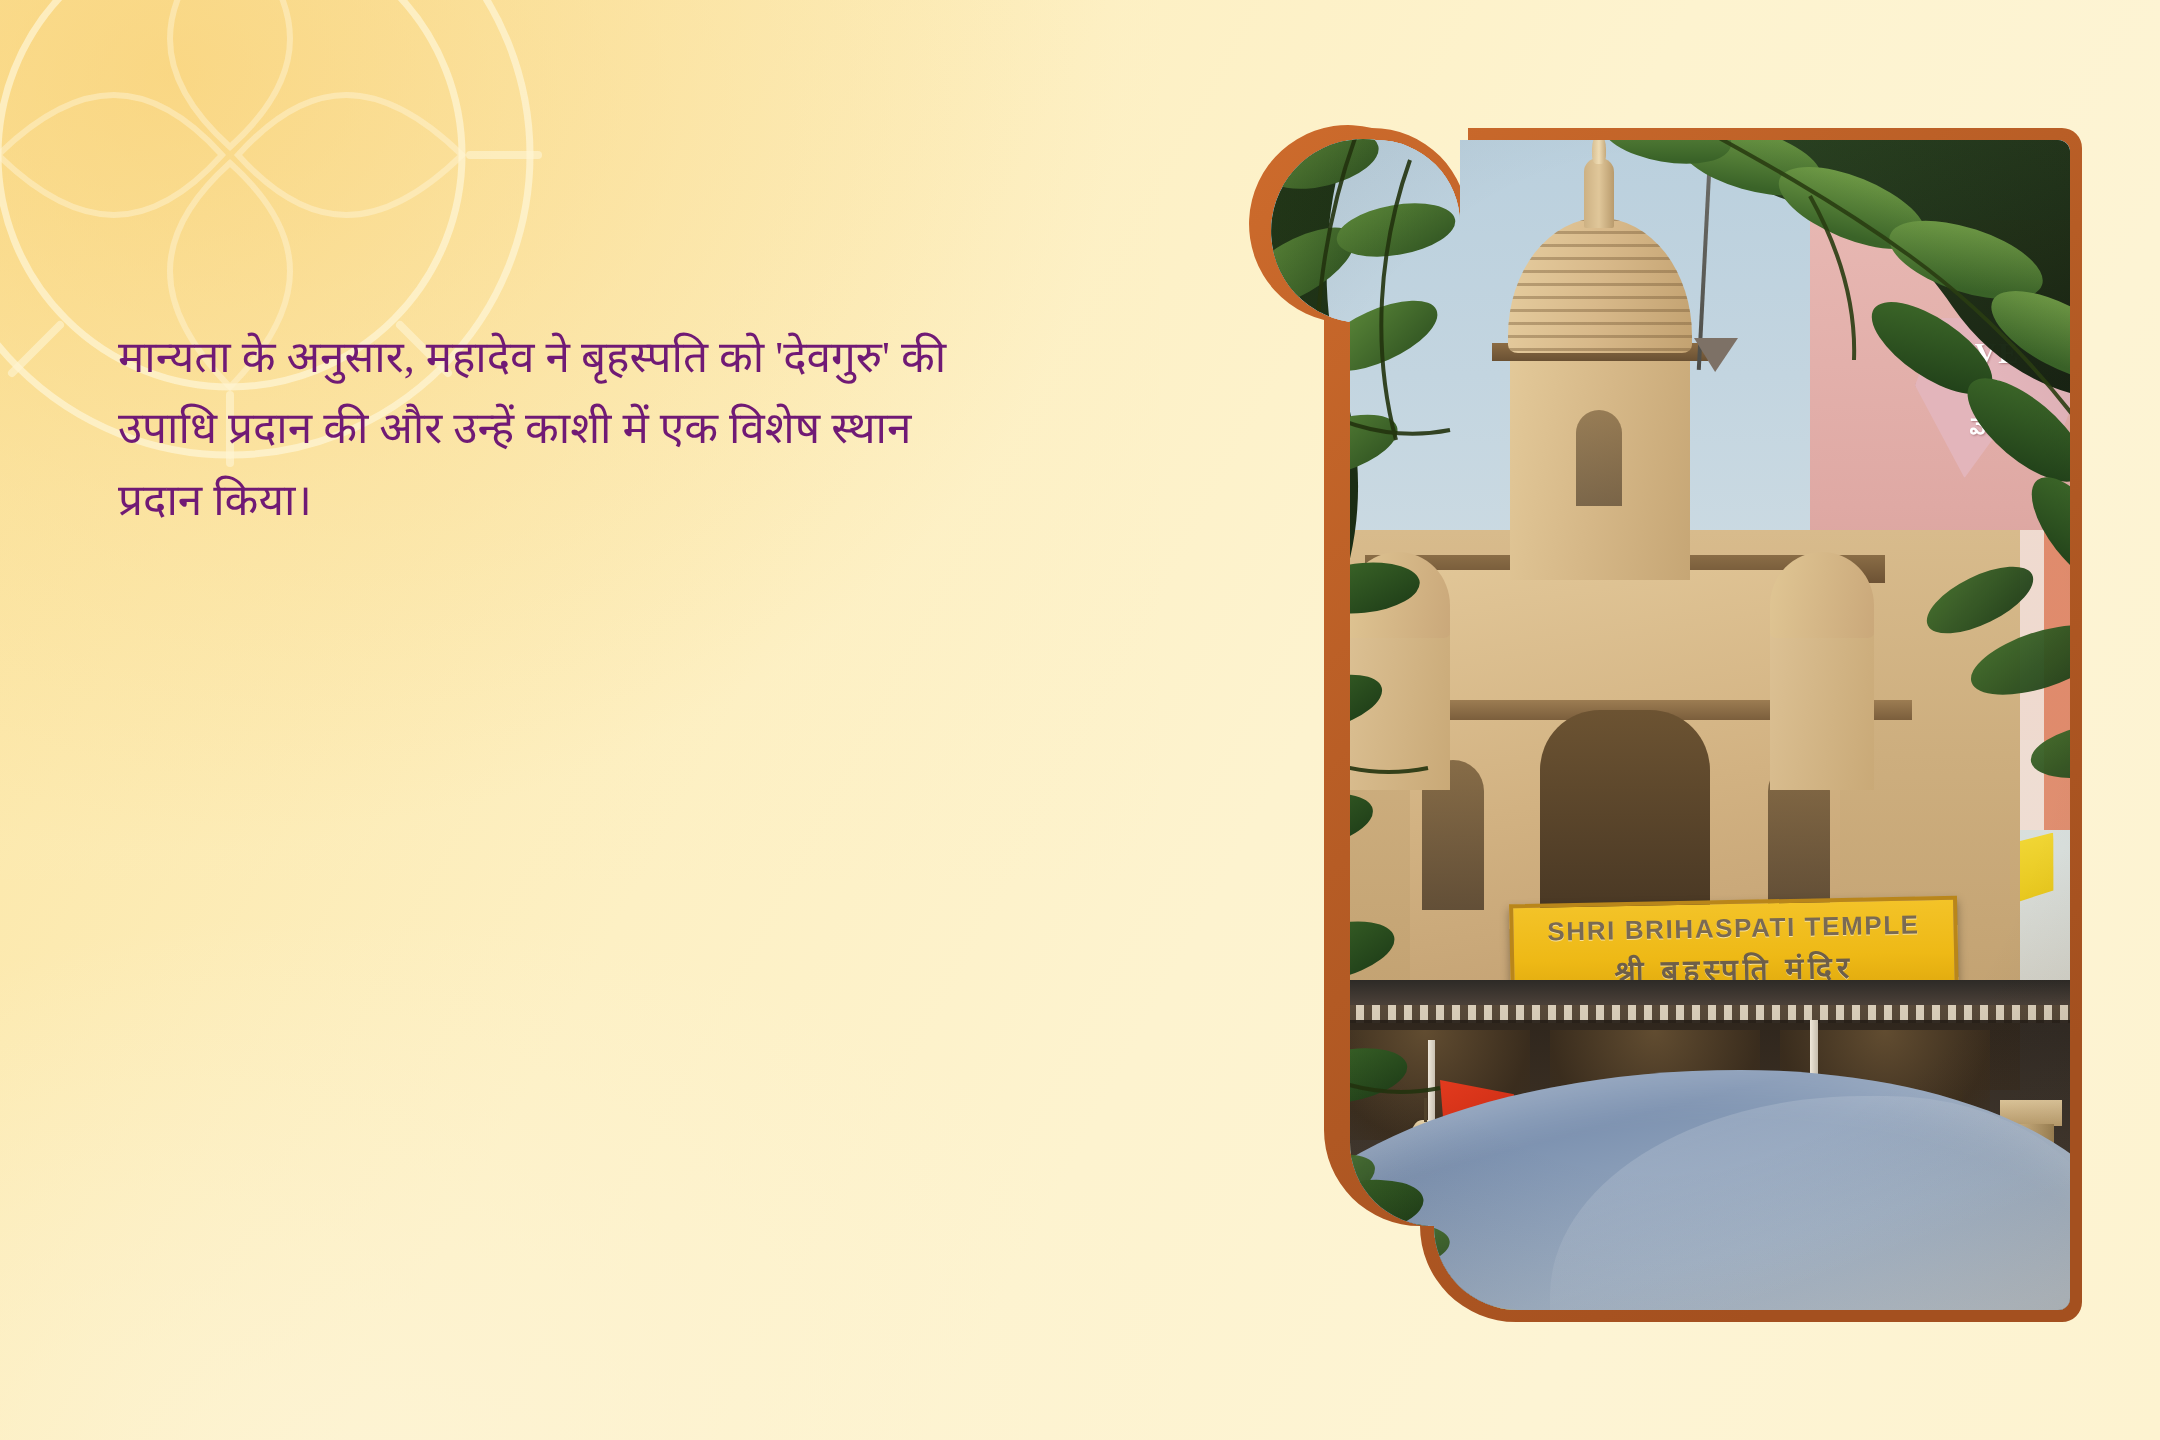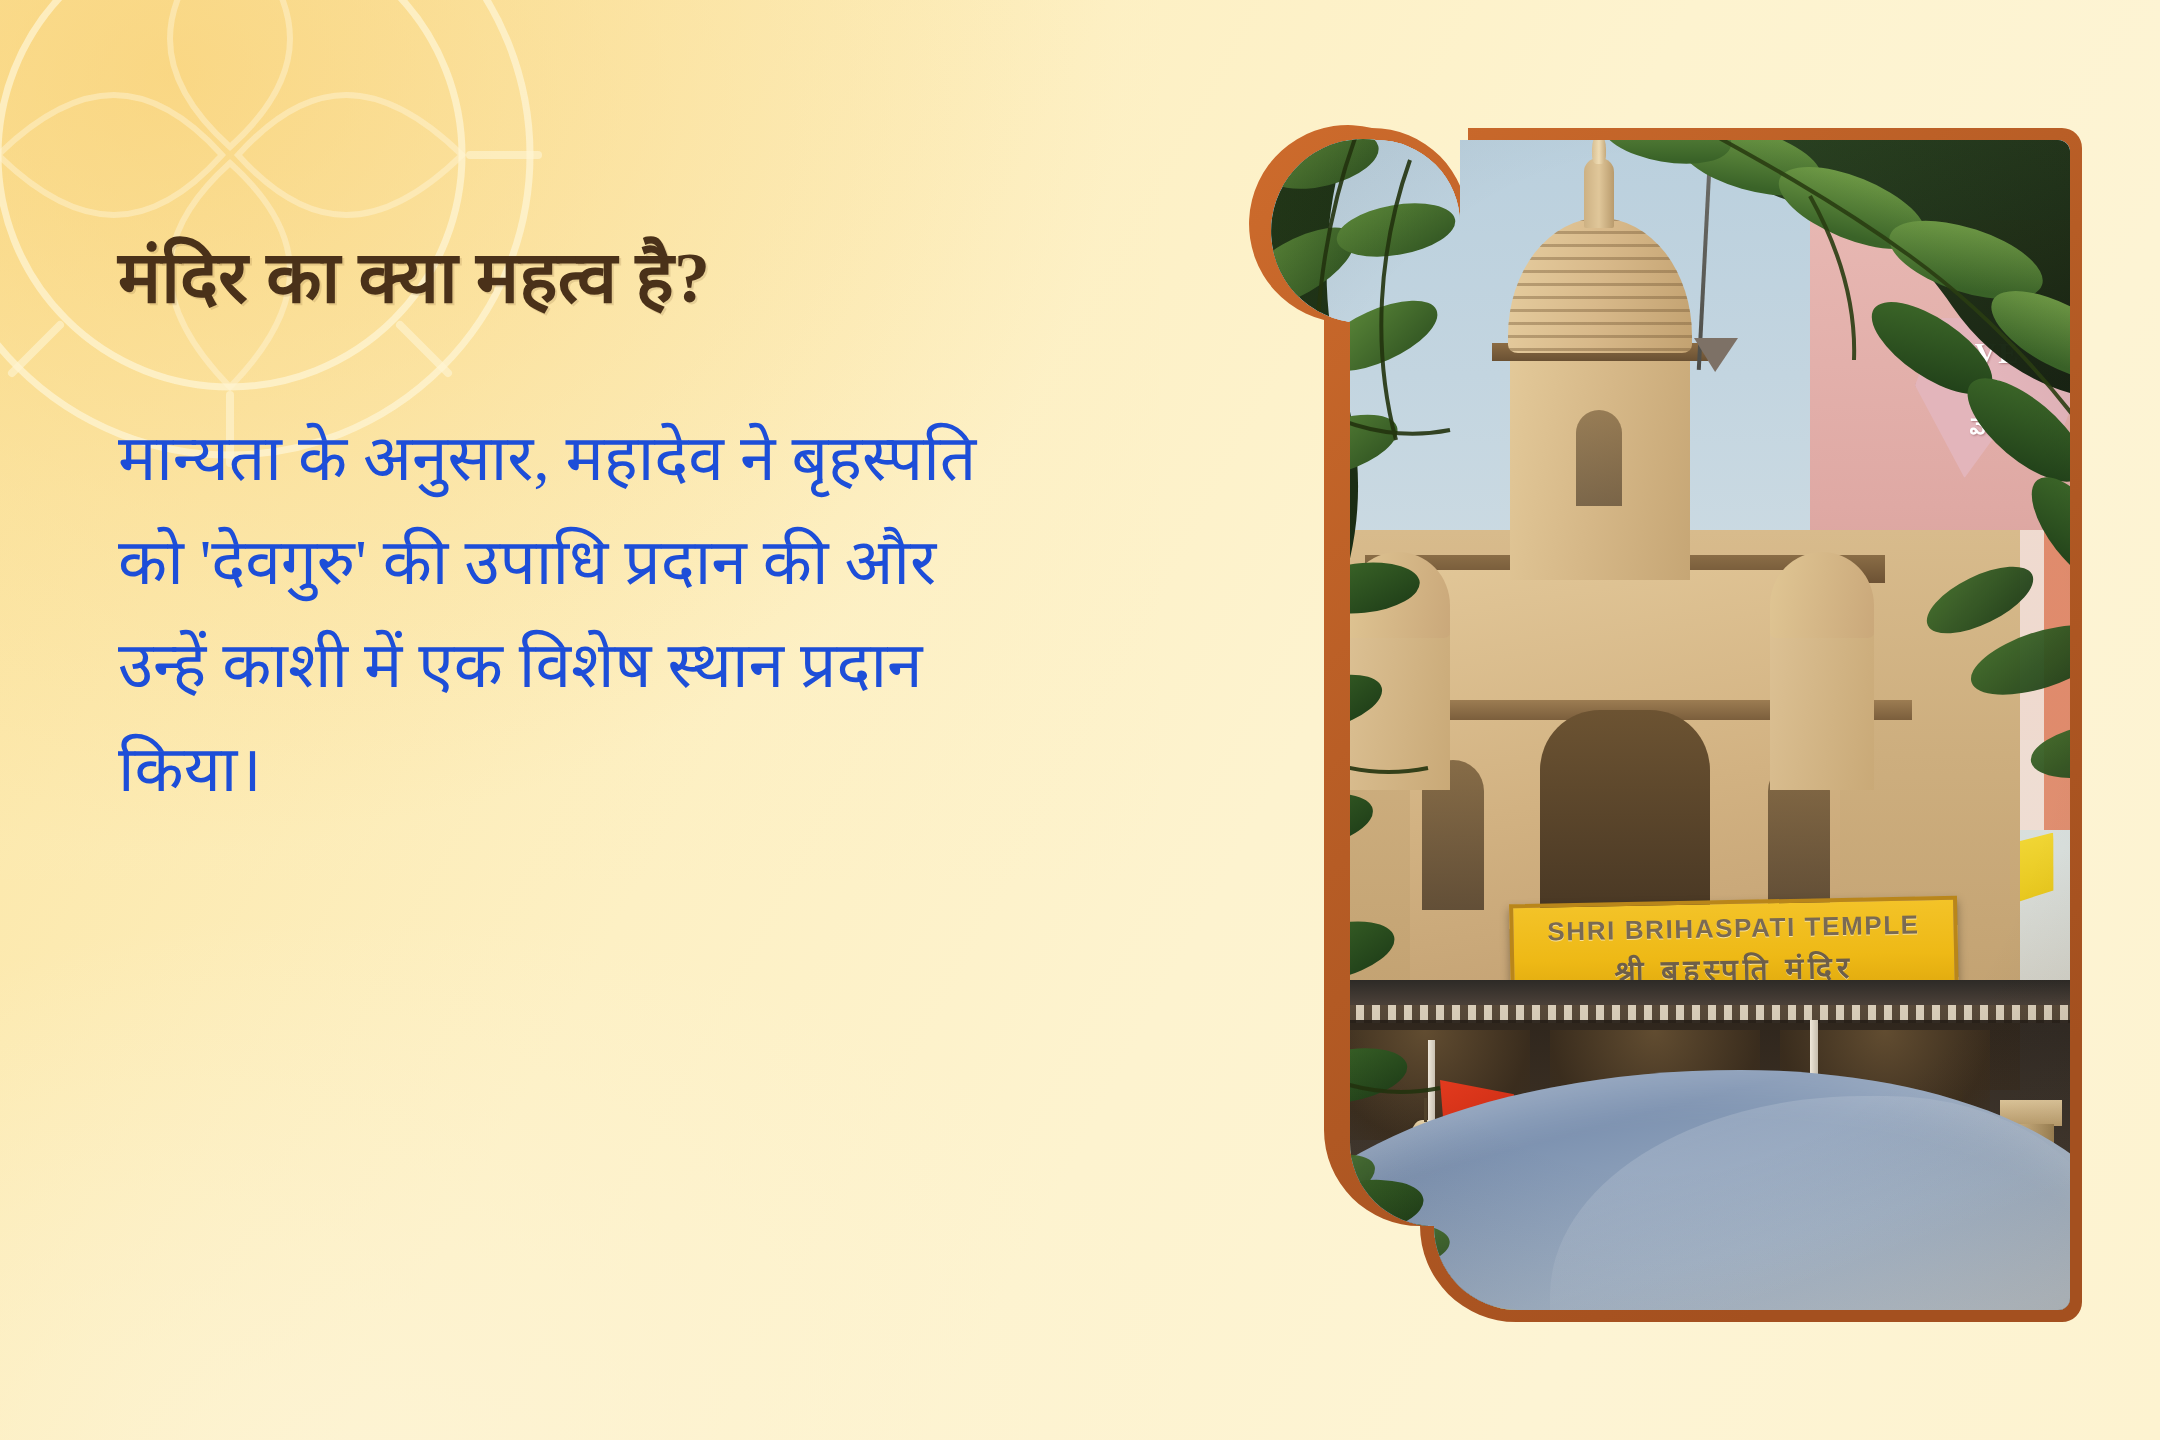--- a/index.html
+++ b/index.html
@@ -79,23 +79,23 @@
     line-height: 1.18;
     color: #4a3119;
     letter-spacing: 0.2px;
     text-shadow: 2px 2px 0 rgba(120,80,35,0.16);
     white-space: nowrap;
   }
   .body-text {
     margin: 86px 0 0 0;
     font-family: "Liberation Serif", "DejaVu Serif", serif;
     font-weight: 400;
-    font-size: 64px;
+    font-size: 44px;
     line-height: 1.62;
-    color: #1d4ed8;
+    color: #701a75;
     max-width: 880px;
   }
 
   
   .photo-frame {
     position: absolute;
     left: 1110px;
     top: 100px;
     width: 1000px;
     height: 1250px;
@@ -425,21 +425,20 @@
       <g fill="none" stroke="#fff8dd" stroke-opacity="0.5" stroke-width="6">
         <path d="M380 148 C300 230 300 300 380 372 C460 300 460 230 380 148Z"></path>
         <path d="M612 380 C530 300 460 300 388 380 C460 460 530 460 612 380Z"></path>
         <path d="M380 612 C460 530 460 460 380 388 C300 460 300 530 380 612Z"></path>
         <path d="M148 380 C230 460 300 460 372 380 C300 300 230 300 148 380Z"></path>
       </g>
     </svg>
   </div>
 
   <div class="text-col">
-    <h1 class="headline">मंदिर का क्या महत्व है?</h1>
     <p class="body-text">मान्यता के अनुसार, महादेव ने बृहस्पति को 'देवगुरु' की उपाधि प्रदान की और उन्हें काशी में एक विशेष स्थान प्रदान किया।</p>
   </div>
 
   <div class="photo-frame">
 
     <svg class="frame-svg" viewBox="0 0 1000 1250" xmlns="http://www.w3.org/2000/svg">
       <defs>
 
         <path id="plate" d="
           M 262 28

